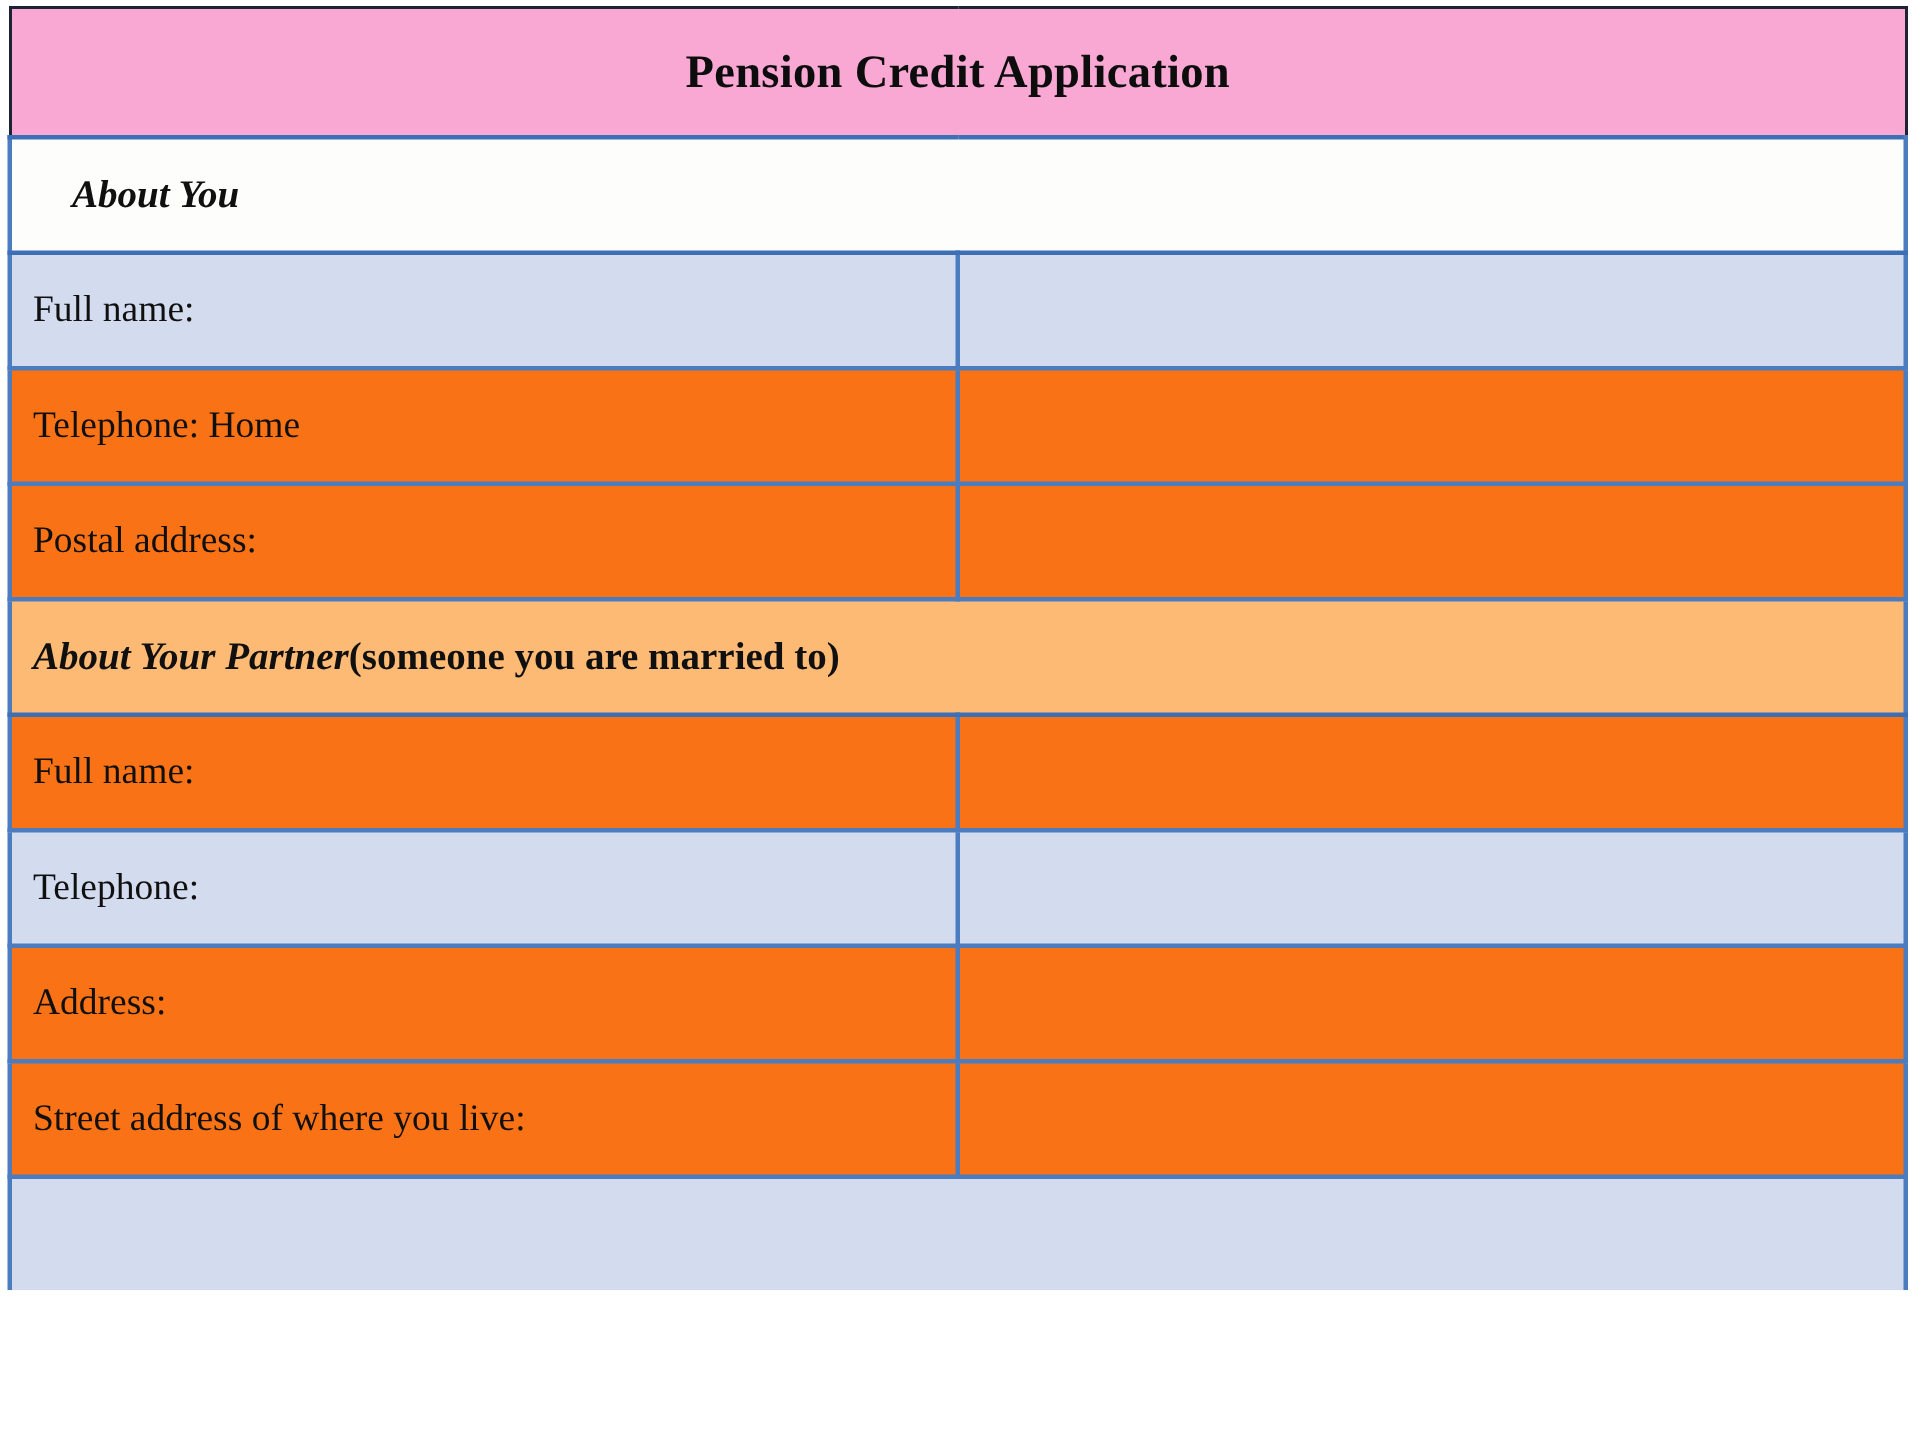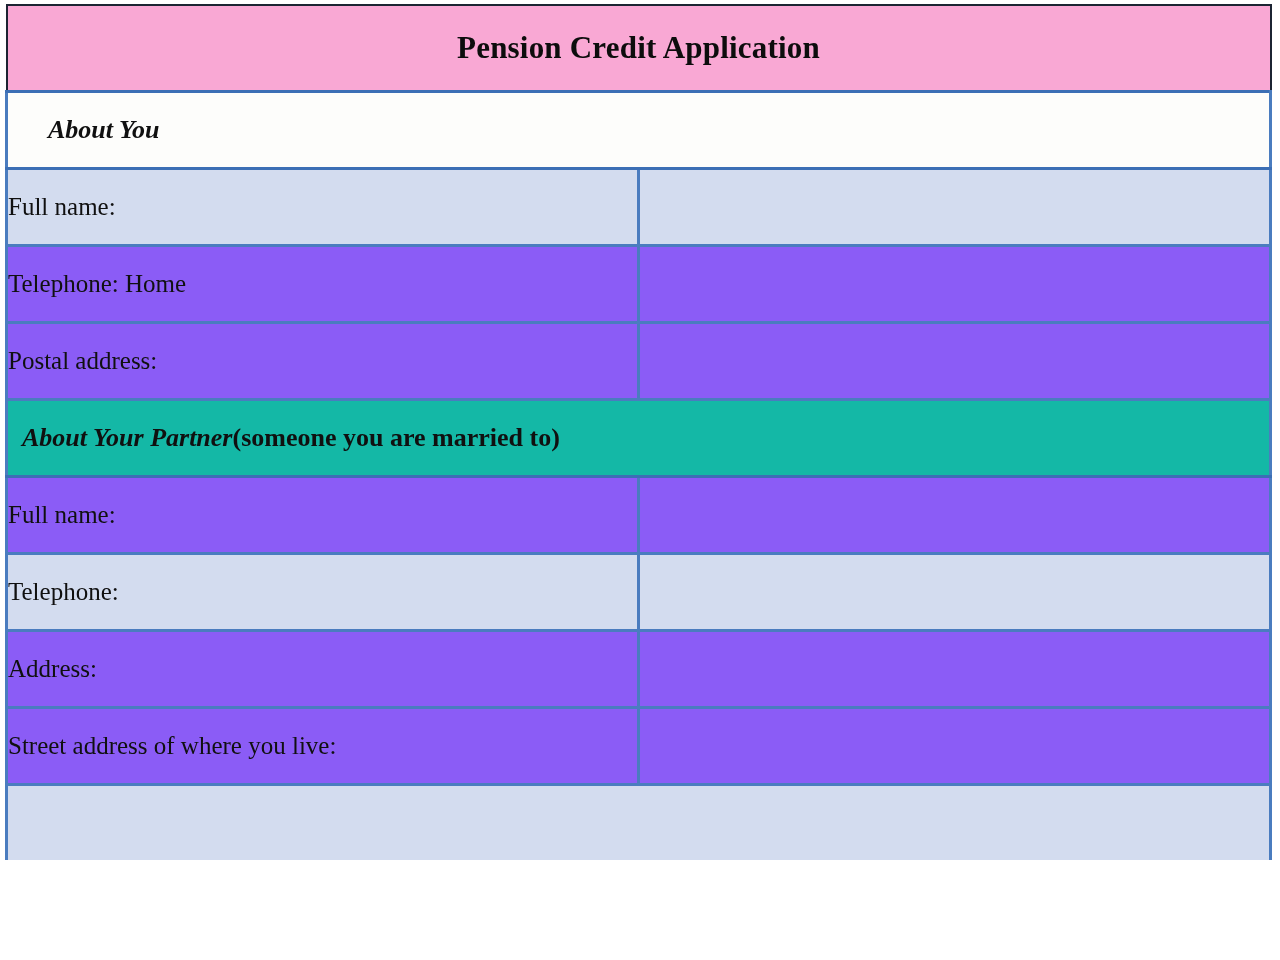--- a/index.html
+++ b/index.html
@@ -53,21 +53,21 @@
   
   .section-row td {
     height: 74px;
     border-left: 3px solid #4a7cbf;
     border-right: 3px solid #4a7cbf;
     border-top: 3px solid #3c6fb5;
     border-bottom: 3px solid #3c6fb5;
     padding-left: 14px;
   }
   .section-row.white td { background: #fdfdfb; padding-left: 40px; }
-  .section-row.tint  td { background: #14b8a6; }
+  .section-row.tint  td { background: #fdba74; }
 
   .section-title {
     font-size: 26px;
     font-weight: bold;
     font-style: italic;
     color: #101010;
   }
   .section-note {
     font-size: 26px;
     font-weight: bold;
@@ -77,28 +77,29 @@
 
   
   .field-row td {
     height: 74px;
     border-top: 3px solid #4a7cbf;
     border-bottom: 3px solid #4a7cbf;
   }
   .field-row td.label-cell {
     border-left: 3px solid #4a7cbf;
     border-right: 3px solid #4a7cbf;
+    padding-left: 14px;
     width: 300px;
   }
   .field-row td.value-cell {
     border-right: 3px solid #4a7cbf;
     padding-left: 8px;
   }
   .field-row.tint td { background: #d3dcef; }
-  .field-row.white td { background: #8b5cf6; }
+  .field-row.white td { background: #f97316; }
 
   .field-label {
     font-size: 25px;
     color: #101010;
     white-space: nowrap;
   }
 
   
   .field-row td.label-cell-wide { width: 474px; margin-left: 35px; }
 

